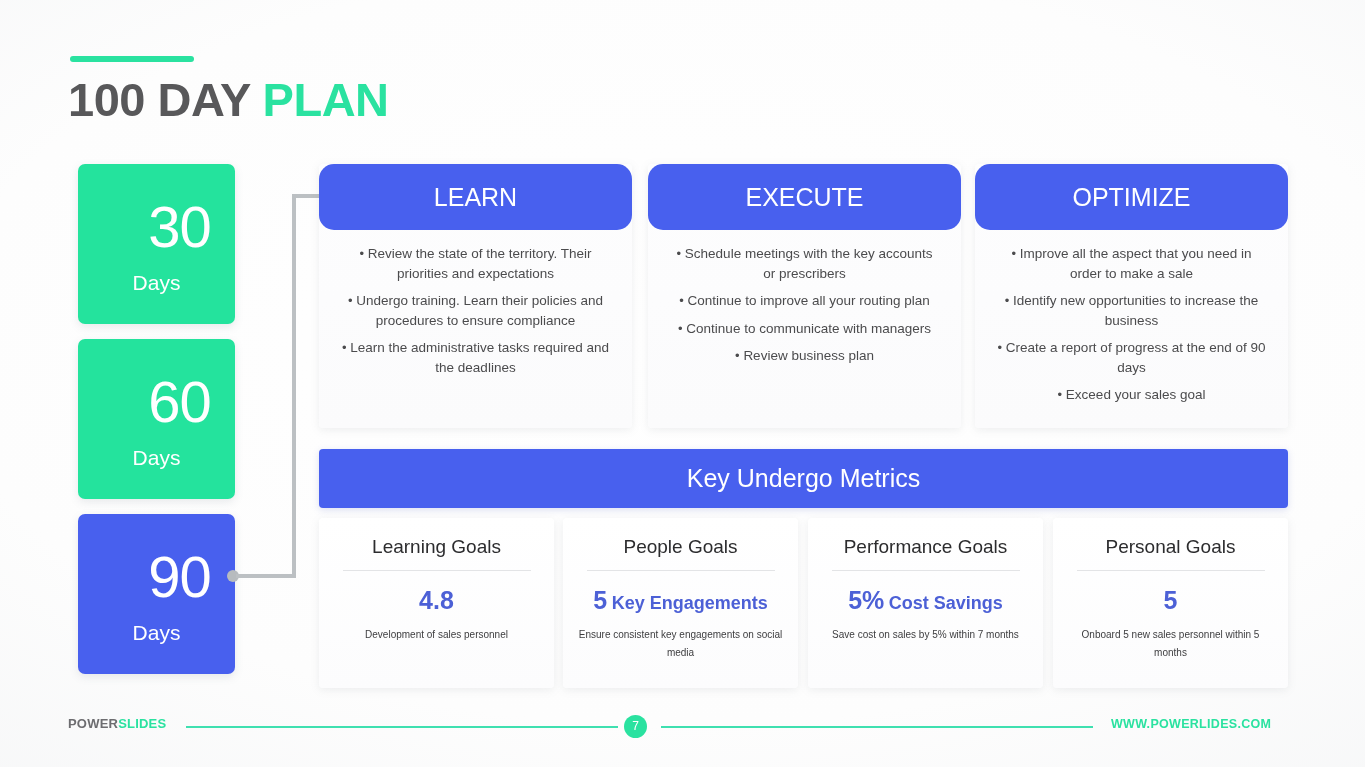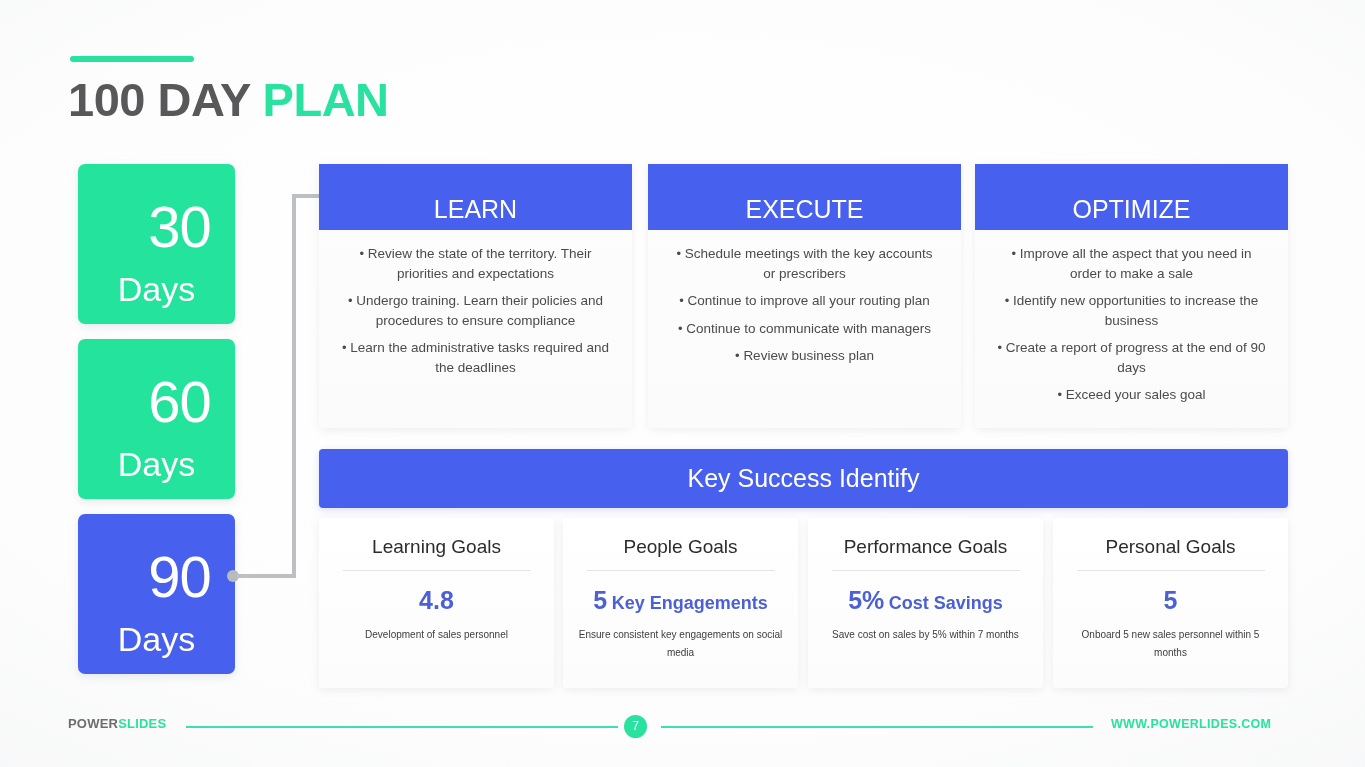--- a/index.html
+++ b/index.html
@@ -54,21 +54,21 @@
   }
   .day-chip .num {
     font-size: 58px;
     font-weight: 300;
     line-height: 1;
     margin-top: 34px;
     letter-spacing: -1px;
     margin-left: 46px;
   }
   .day-chip .lbl {
-    font-size: 34px;
+    font-size: 21px;
     font-weight: 300;
     line-height: 1;
     margin-top: 16px;
   }
   #chip-30 { top: 164px; background: #24e39d; }
   #chip-60 { top: 339px; background: #24e39d; }
   #chip-90 { top: 514px; background: #4860ee; }
 
   
   #conn-dot {
@@ -126,27 +126,27 @@
     border-radius: 4px;
     box-shadow: 0 2px 8px rgba(120,130,140,0.13);
   }
   .phase-head {
     position: absolute;
     left: 0;
     top: 0;
     width: 313px;
     height: 66px;
     background: #4860ee;
-    border-radius: 0;
+    border-radius: 15px;
     color: #ffffff;
     font-size: 25px;
     font-weight: 400;
     text-align: center;
     line-height: 31px;
-    padding-top: 30px;
+    padding-top: 18px;
     box-sizing: border-box;
     overflow: hidden;
     z-index: 2;
   }
   .phase-body {
     position: absolute;
     left: 0;
     top: 66px;
     width: 313px;
     padding: 14px 14px 0 14px;
@@ -344,21 +344,21 @@
     <div class="phase-body">
       <ul class="bullets">
         <li><span class="dot">•</span>&nbsp;<span>Improve all the aspect that you need in order to make a sale</span></li>
         <li><span class="dot">•</span>&nbsp;<span>Identify new opportunities to increase the business</span></li>
         <li><span class="dot">•</span>&nbsp;<span>Create a report of progress at the end of 90 days</span></li>
         <li><span class="dot">•</span>&nbsp;<span>Exceed your sales goal</span></li>
       </ul>
     </div>
   </div>
 
-  <div id="metrics-bar">Key Success Identify</div>
+  <div id="metrics-bar">Key Undergo Metrics</div>
 
   <div class="metric-card" id="metric-0">
     <div class="metric-title">Learning Goals</div>
     <div class="metric-rule"></div>
     <div class="metric-value">
       <span class="big">4.8</span>
       <span class="small"></span>
     </div>
     <div class="metric-desc">Development of sales personnel</div>
   </div>

